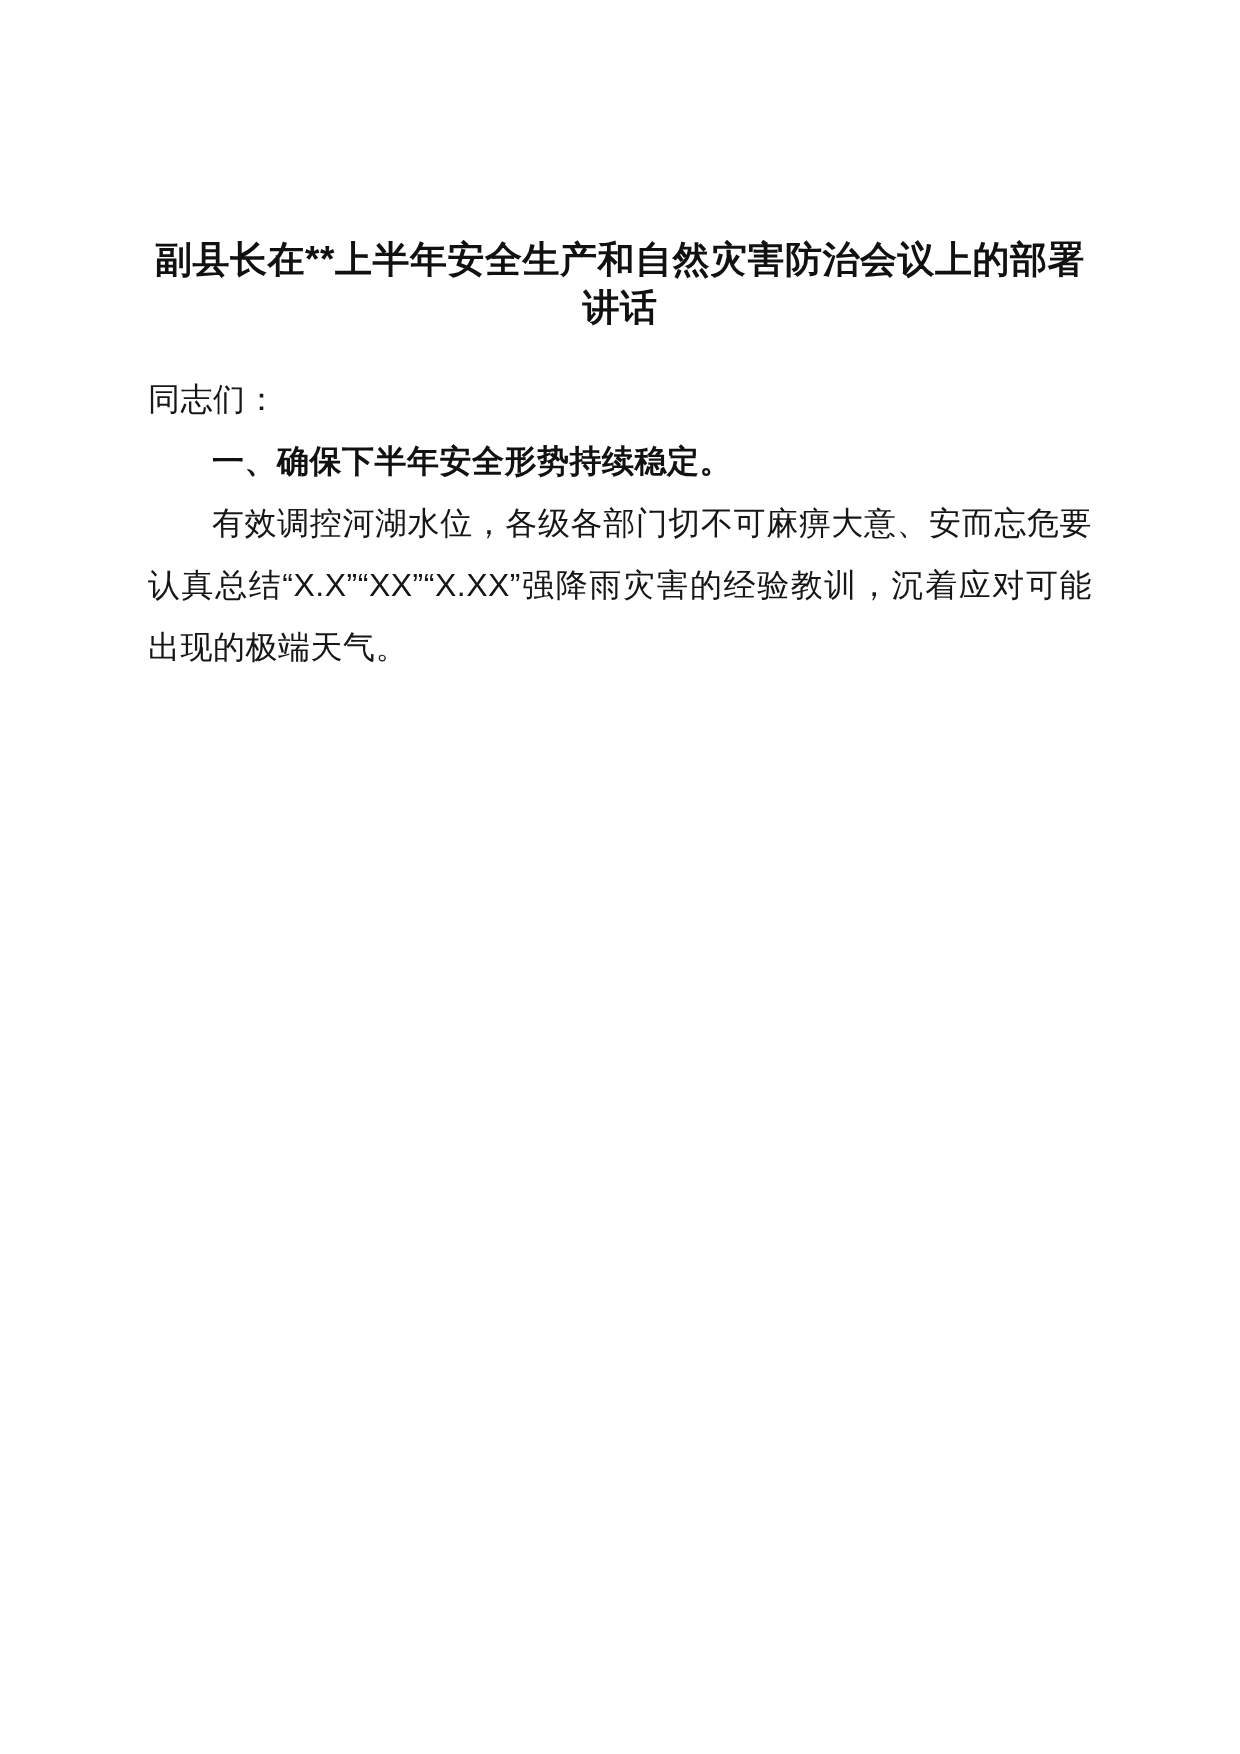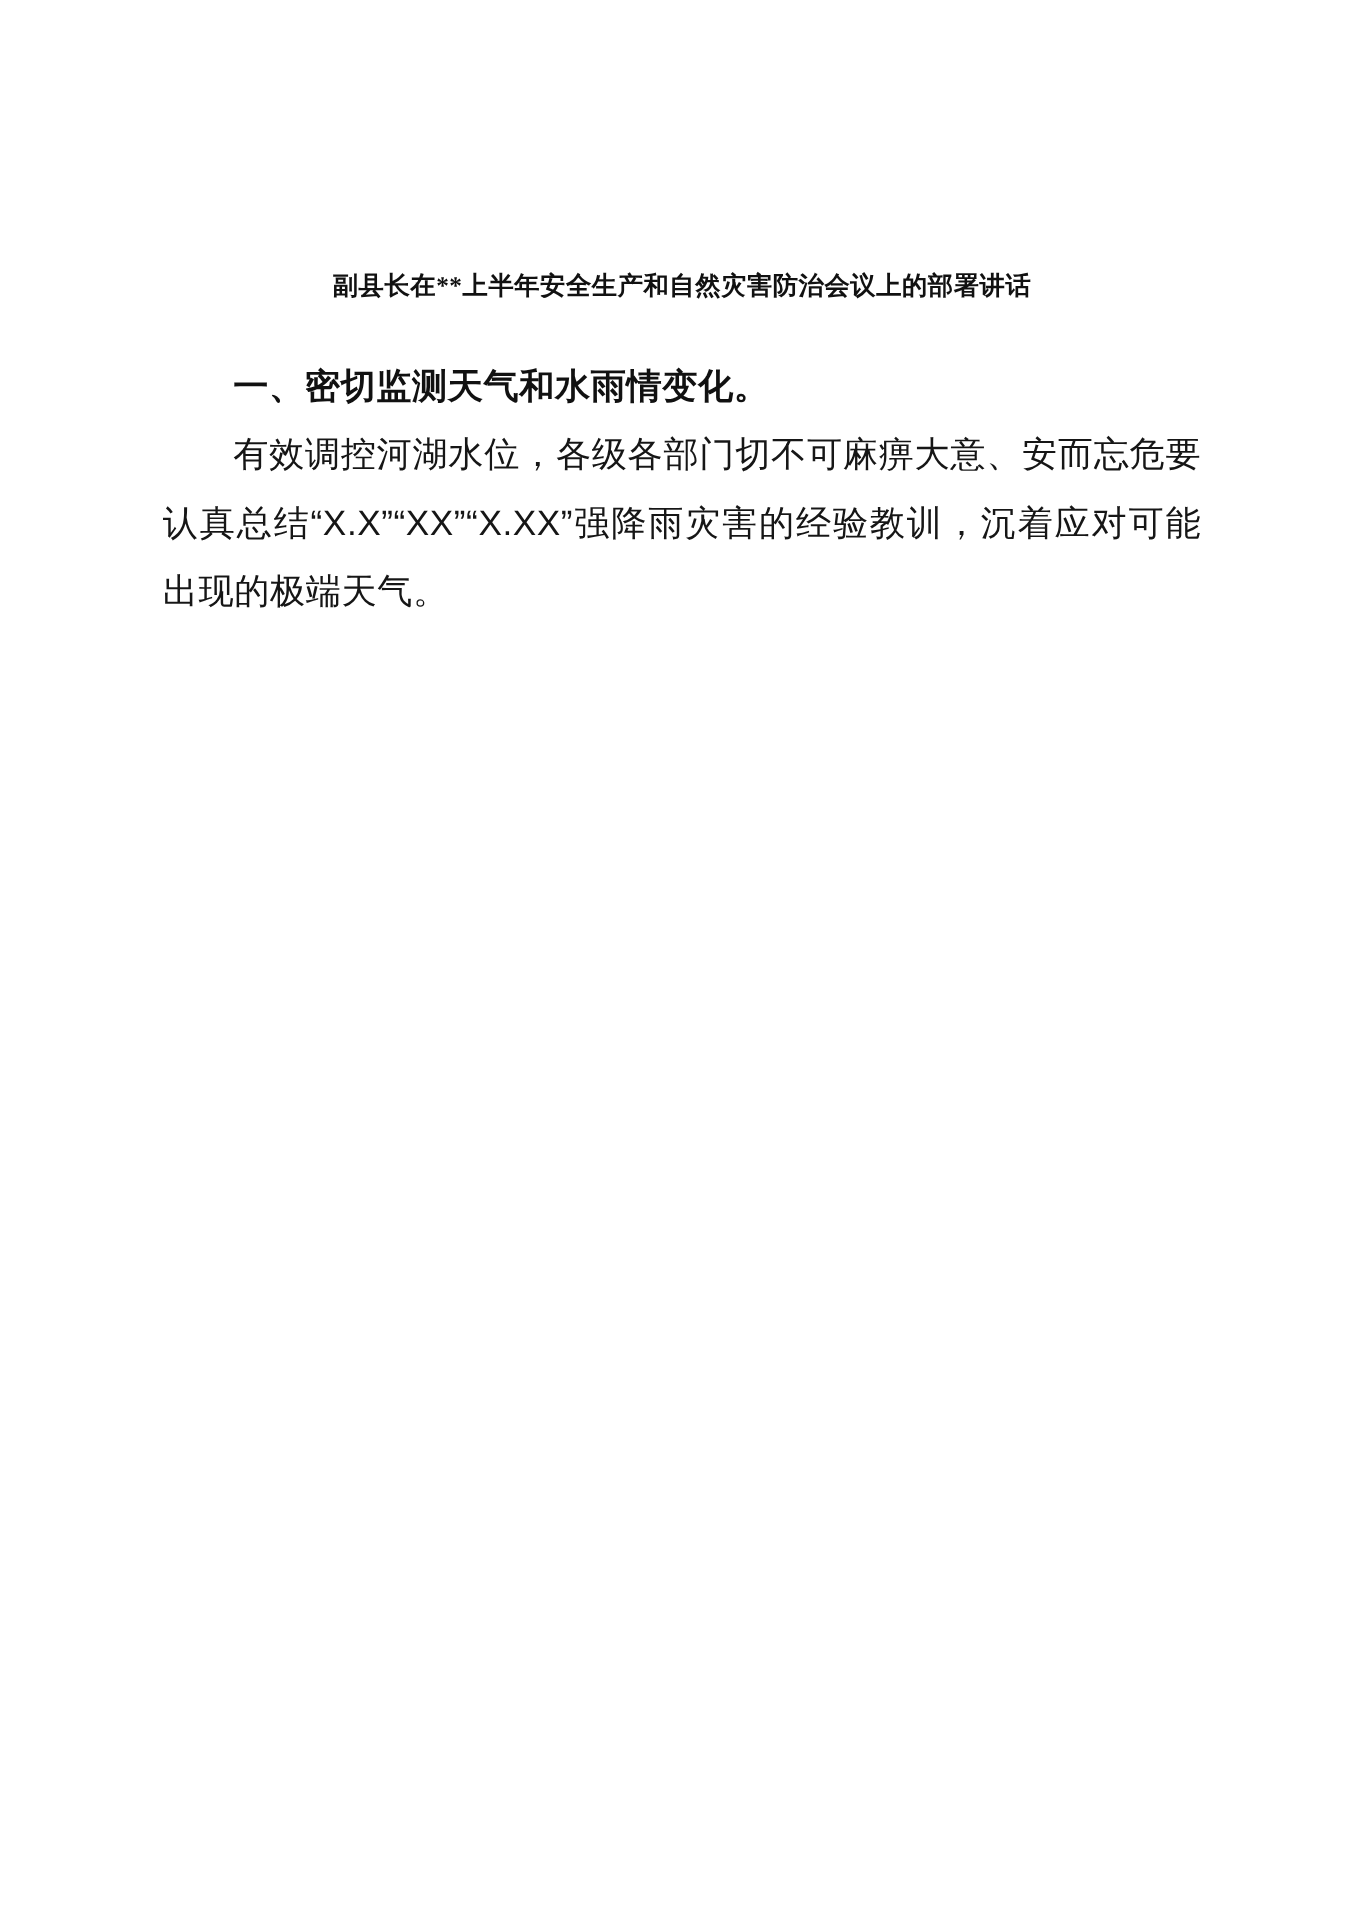--- a/index.html
+++ b/index.html
@@ -13,28 +13,27 @@
     height: 1754px;
     margin: 0 auto;
     background: #ffffff;
     box-sizing: border-box;
     padding: 236px 148px 0 148px;
     overflow: hidden;
     font-family: "Liberation Sans", "DejaVu Sans", sans-serif;
     color: #161616;
   }
   .title {
-    font-size: 23px;
+    font-size: 37px;
     font-weight: 700;
     text-align: center;
     margin: 0 0 36px 0;
     line-height: 48px;
     letter-spacing: 0.5px;
     color: #111111;
-    font-family: Liberation Serif, serif;
   }
   .para {
     font-size: 32px;
     line-height: 62px;
     margin: 0;
     text-align: justify;
     text-justify: inter-ideograph;
     letter-spacing: 0.5px;
     word-break: break-all;
   }
@@ -45,19 +44,20 @@
     font-weight: 700;
     color: #111111;
   }
 </style>
 </head>
 <body>
 
 <div class="page">
   <h1 class="title">副县长在**上半年安全生产和自然灾害防治会议上的部署讲话</h1>
 
+  <p class="para">同志们：</p>
 
 
-  <p class="para indent bold">一、密切监测天气和水雨情变化。</p>
+  <p class="para indent bold">一、确保下半年安全形势持续稳定。</p>
 
   <p class="para indent">有效调控河湖水位，各级各部门切不可麻痹大意、安而忘危要认真总结“X.X”“XX”“X.XX”强降雨灾害的经验教训，沉着应对可能出现的极端天气。</p>
 
 </div>
 
 </body></html>

